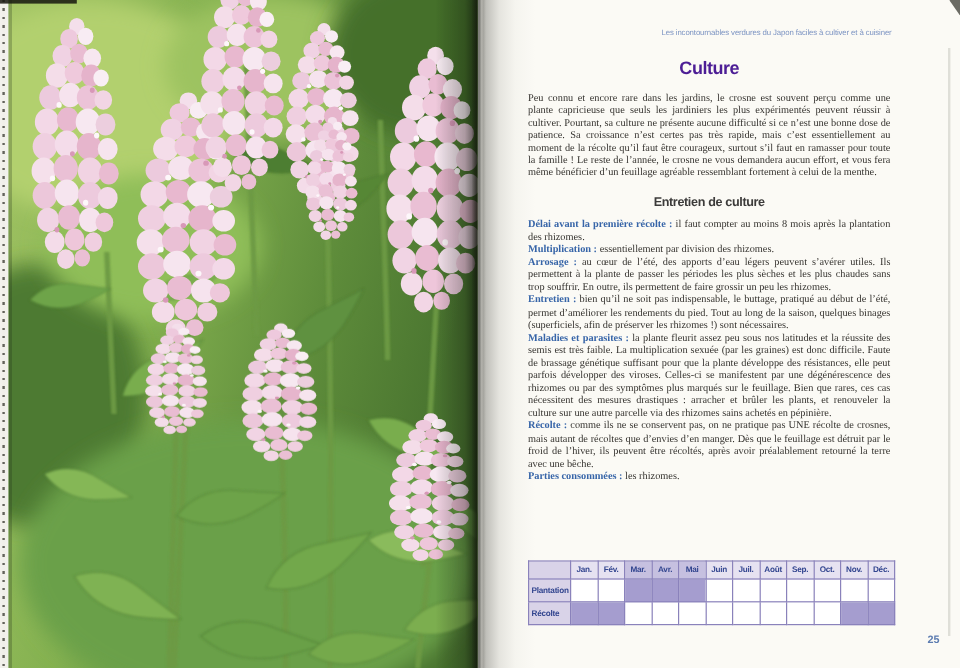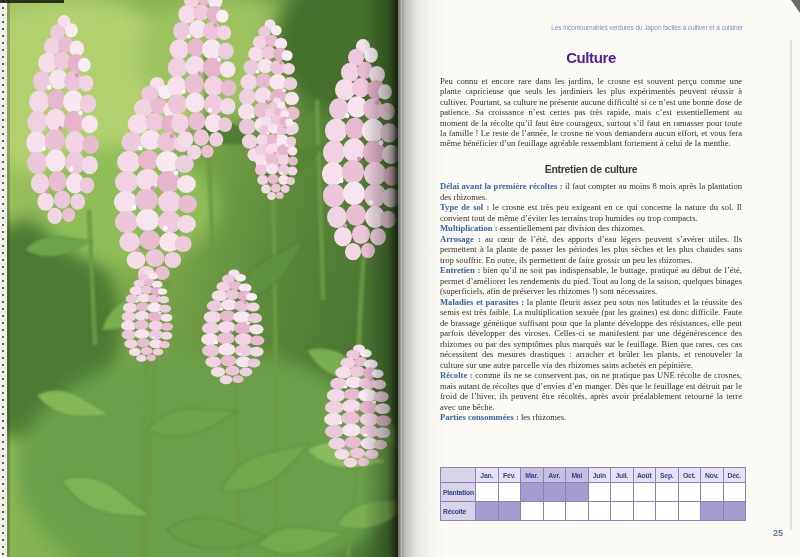--- a/index.html
+++ b/index.html
@@ -195,22 +195,21 @@
 
   <div class="right-page">
     <div class="corner-dark-right"></div>
     <div class="right-edge-line"></div>
 
     <div class="running-header">Les incontournables verdures du Japon faciles à cultiver et à cuisiner</div>
     <h1 class="page-title">Culture</h1>
     <p class="intro">Peu connu et encore rare dans les jardins, le crosne est souvent perçu comme une plante capricieuse que seuls les jardiniers les plus expérimentés peuvent réussir à cultiver. Pourtant, sa culture ne présente aucune difficulté si ce n’est une bonne dose de patience. Sa croissance n’est certes pas très rapide, mais c’est essentiellement au moment de la récolte qu’il faut être courageux, surtout s’il faut en ramasser pour toute la famille ! Le reste de l’année, le crosne ne vous demandera aucun effort, et vous fera même bénéficier d’un feuillage agréable ressemblant fortement à celui de la menthe.</p>
     <h2 class="section-title">Entretien de culture</h2>
     <div class="conditions" id="conditions">
-        <p class="cond"><span class="cond-label">Délai avant la première récoltes : </span>il faut compter au moins 8 mois après la plantation des rhizomes.</p>
-        <p class="cond"><span class="cond-label">Type de sol : </span>le crosne est très peu exigeant en ce qui concerne la nature du sol. Il convient tout de même d’éviter les terrains trop humides ou trop compacts.</p>
+        <p class="cond"><span class="cond-label">Délai avant la première récolte : </span>il faut compter au moins 8 mois après la plantation des rhizomes.</p>
         <p class="cond"><span class="cond-label">Multiplication : </span>essentiellement par division des rhizomes.</p>
         <p class="cond"><span class="cond-label">Arrosage : </span>au cœur de l’été, des apports d’eau légers peuvent s’avérer utiles. Ils permettent à la plante de passer les périodes les plus sèches et les plus chaudes sans trop souffrir. En outre, ils permettent de faire grossir un peu les rhizomes.</p>
         <p class="cond"><span class="cond-label">Entretien : </span>bien qu’il ne soit pas indispensable, le buttage, pratiqué au début de l’été, permet d’améliorer les rendements du pied. Tout au long de la saison, quelques binages (superficiels, afin de préserver les rhizomes !) sont nécessaires.</p>
         <p class="cond"><span class="cond-label">Maladies et parasites : </span>la plante fleurit assez peu sous nos latitudes et la réussite des semis est très faible. La multiplication sexuée (par les graines) est donc difficile. Faute de brassage génétique suffisant pour que la plante développe des résistances, elle peut parfois développer des viroses. Celles-ci se manifestent par une dégénérescence des rhizomes ou par des symptômes plus marqués sur le feuillage. Bien que rares, ces cas nécessitent des mesures drastiques : arracher et brûler les plants, et renouveler la culture sur une autre parcelle via des rhizomes sains achetés en pépinière.</p>
         <p class="cond"><span class="cond-label">Récolte : </span>comme ils ne se conservent pas, on ne pratique pas UNE récolte de crosnes, mais autant de récoltes que d’envies d’en manger. Dès que le feuillage est détruit par le froid de l’hiver, ils peuvent être récoltés, après avoir préalablement retourné la terre avec une bêche.</p>
         <p class="cond"><span class="cond-label">Parties consommées : </span>les rhizomes.</p>
       </div>
 
     <table class="calendar" id="calendar">
         <thead>

